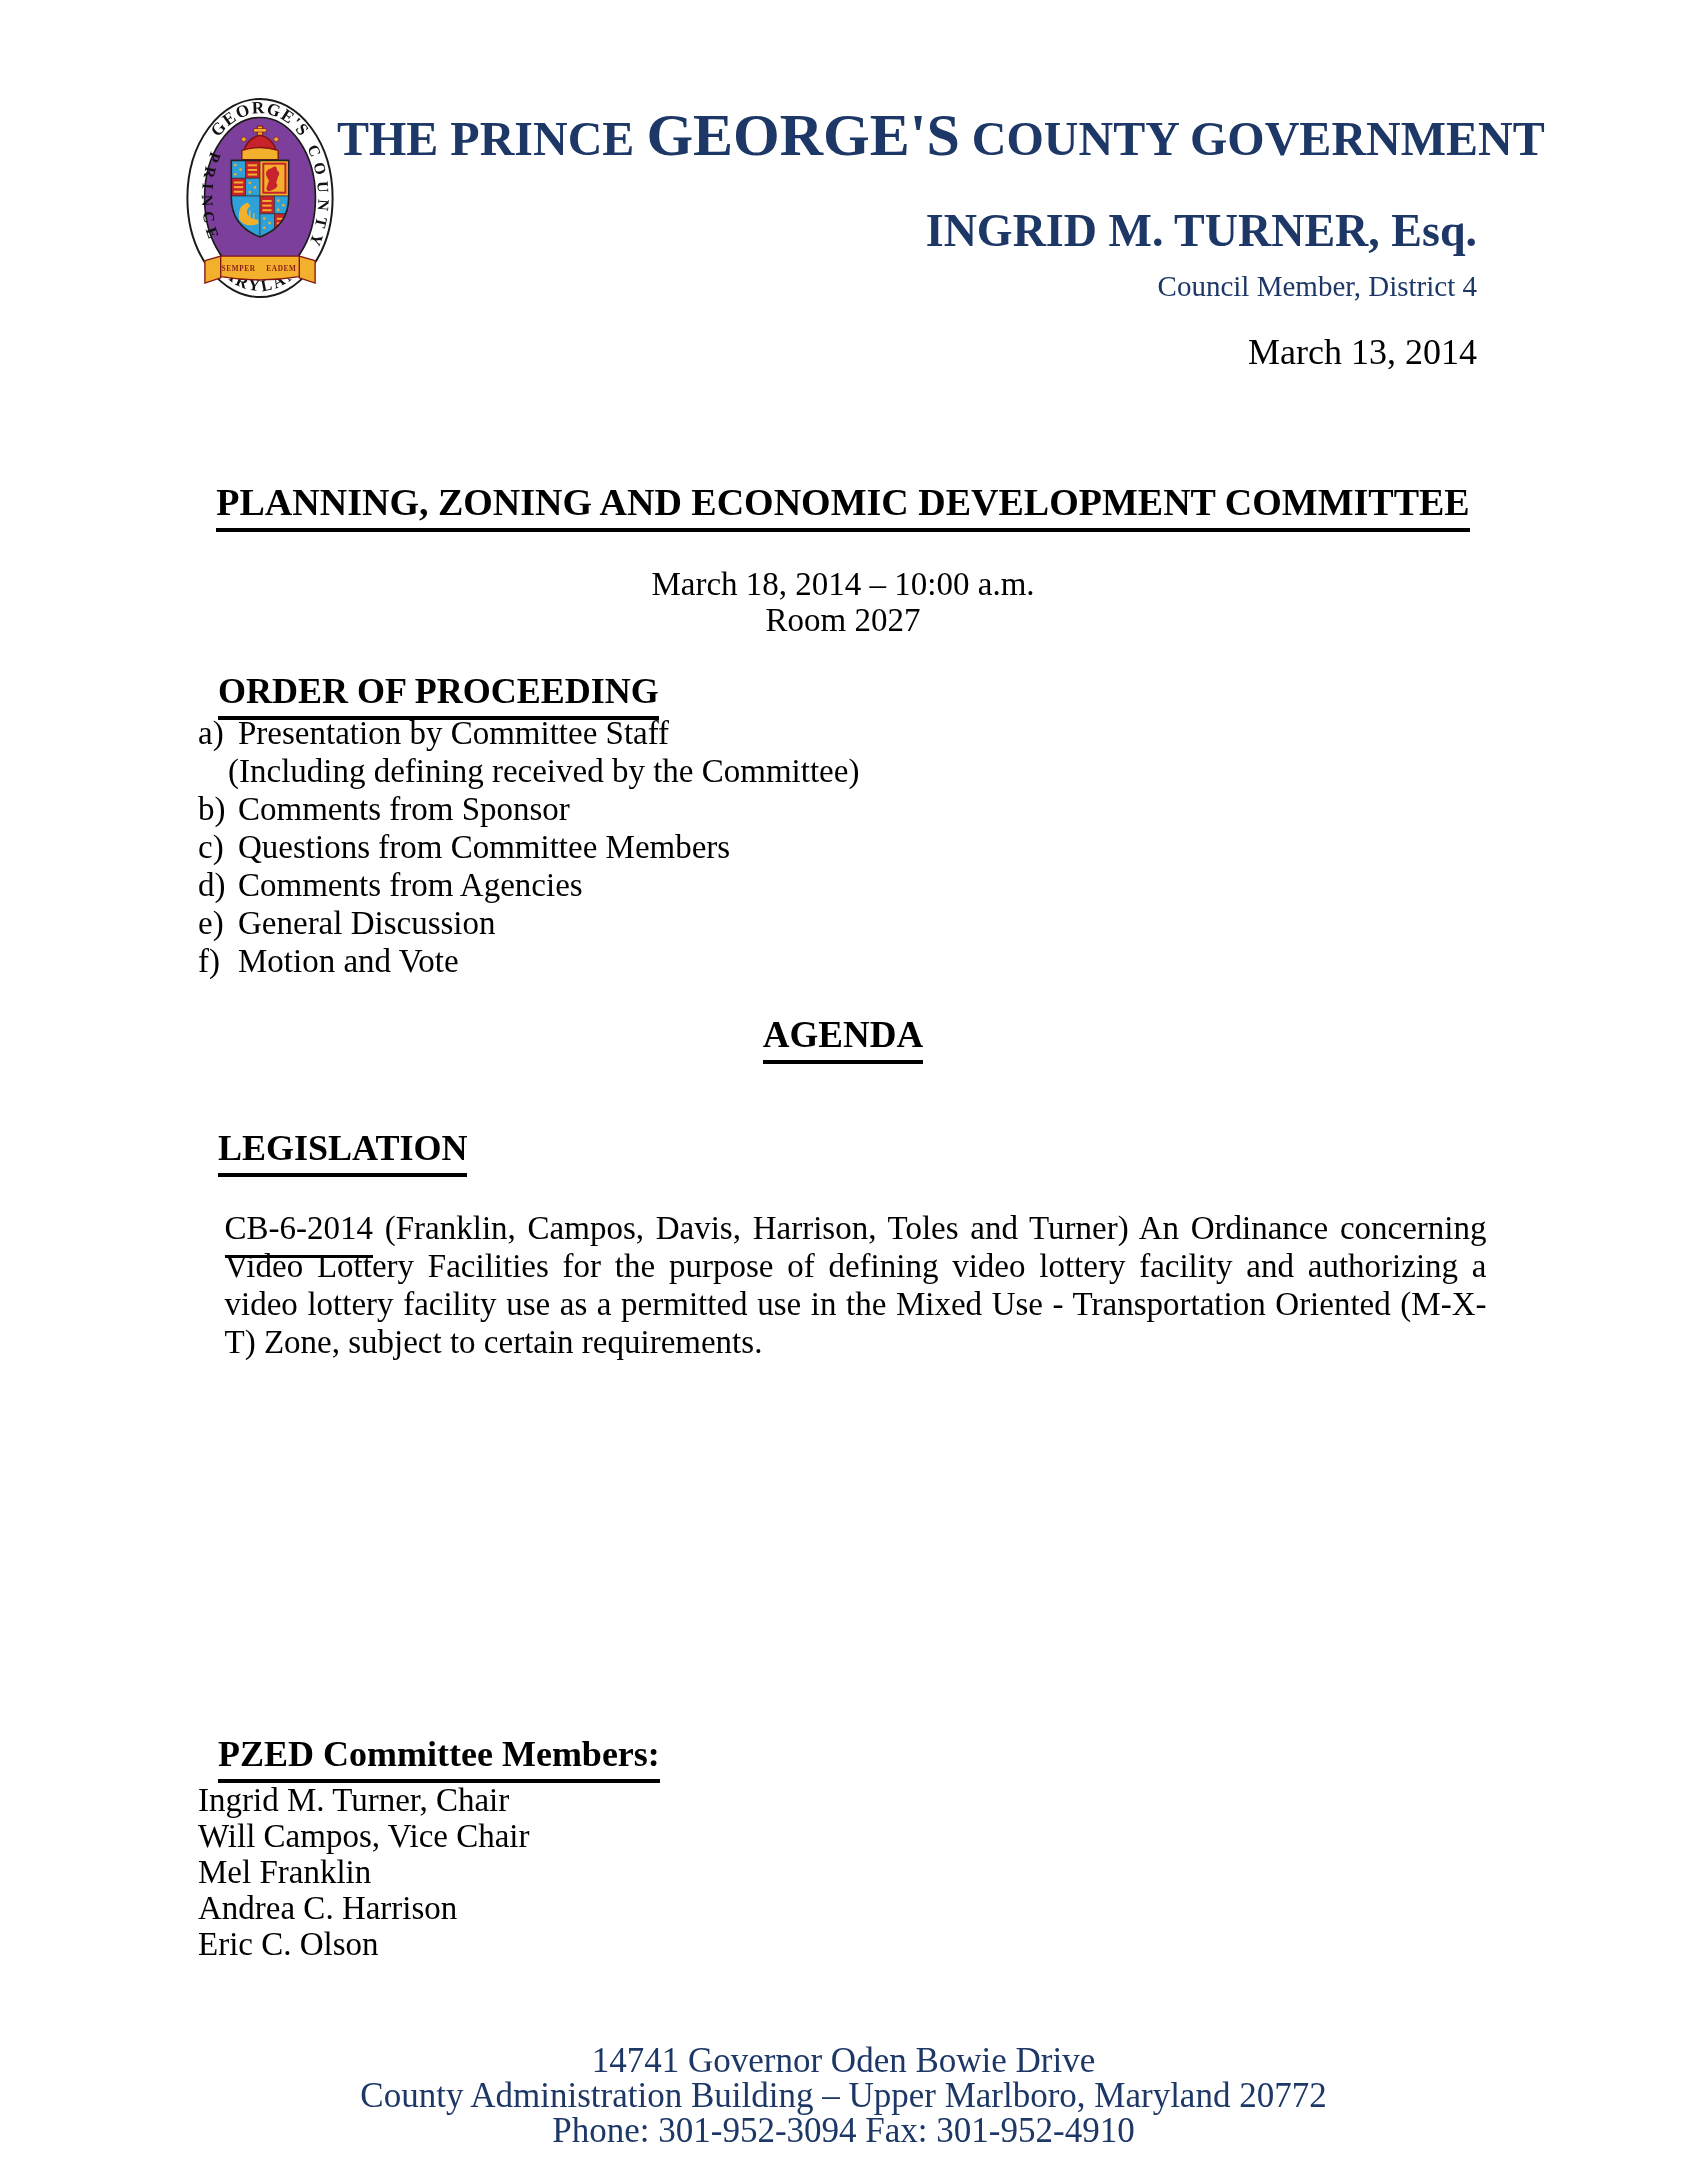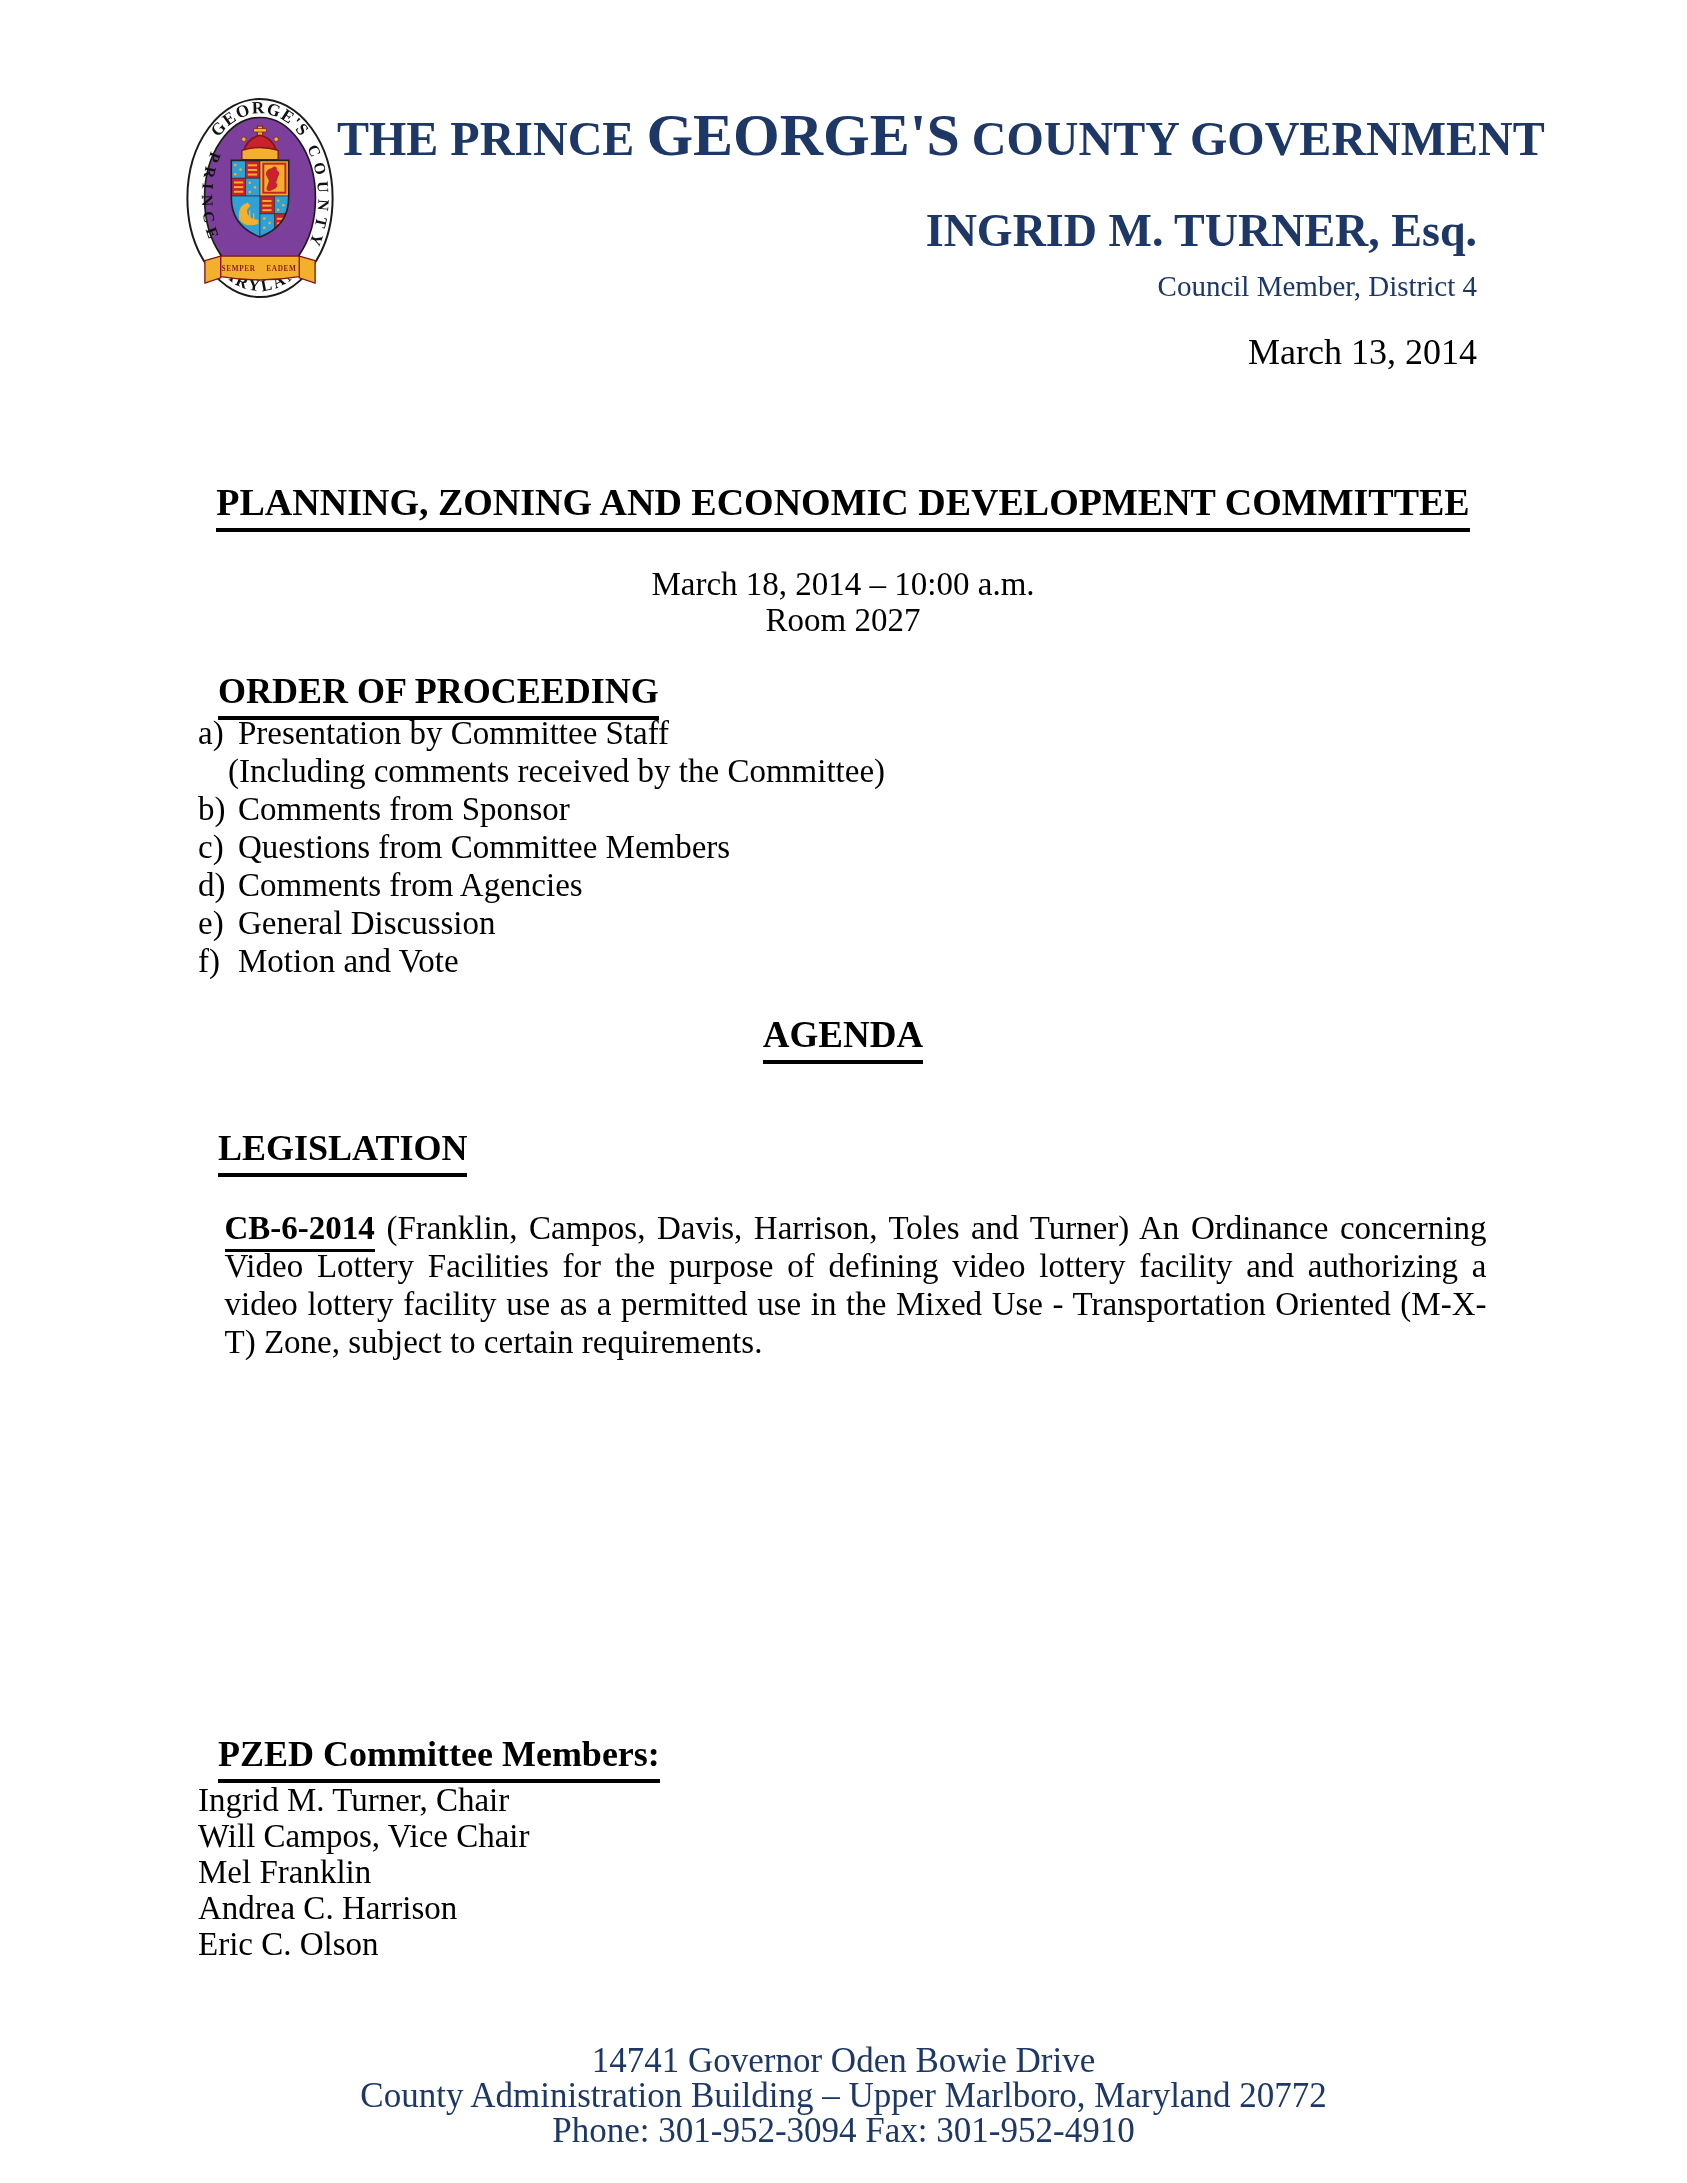--- a/index.html
+++ b/index.html
@@ -37,21 +37,21 @@
   .order-list{position:absolute;left:0;top:714px;line-height:38px;font-size:33px;}
   .order-item .mk{display:inline-block;width:40px;}
   .order-note{padding-left:30px;}
   .agenda-wrap{top:1015px;}
   .agenda-wrap .u{font-size:37px;font-weight:bold;}
   .legis-head{top:1129px;font-size:36px;}
   .bill-par{
     position:absolute;left:26.5px;top:1209px;width:1262px;
     font-size:33px;line-height:38px;text-align:justify;
   }
-  .bill-no{font-weight:bold;border-bottom:3.3px solid #000;padding-bottom:3px;}
+  .bill-no{font-weight:normal;border-bottom:3.3px solid #000;padding-bottom:9px;}
   .pzed-head{top:1735px;font-size:36px;text-align:right;}
   .member-list{position:absolute;left:0;top:1782px;font-size:33px;line-height:36px;}
   
   .footer{
     position:absolute;left:0;right:0;top:2043px;
     text-align:center;color:var(--navy);
     font-size:35px;line-height:35px;
   }
   .footer div{margin:0;}
 </style>
@@ -168,21 +168,21 @@
     <div class="centerline meeting-room">Room 2027</div>
 
     <div class="sec-head order-head">
       <span class="u">ORDER OF PROCEEDING</span>
     </div>
 
     <div class="order-list">
       <div class="order-item">
         <span class="mk">a)</span><span>Presentation by Committee Staff</span>
       </div>
-      <div class="order-note">(Including comments received by the Committee)</div>
+      <div class="order-note">(Including defining received by the Committee)</div>
       <div class="order-item">
         <span class="mk">b)</span><span>Comments from Sponsor</span>
       </div>
       <div class="order-item">
         <span class="mk">c)</span><span>Questions from Committee Members</span>
       </div>
       <div class="order-item">
         <span class="mk">d)</span><span>Comments from Agencies</span>
       </div>
       <div class="order-item">

